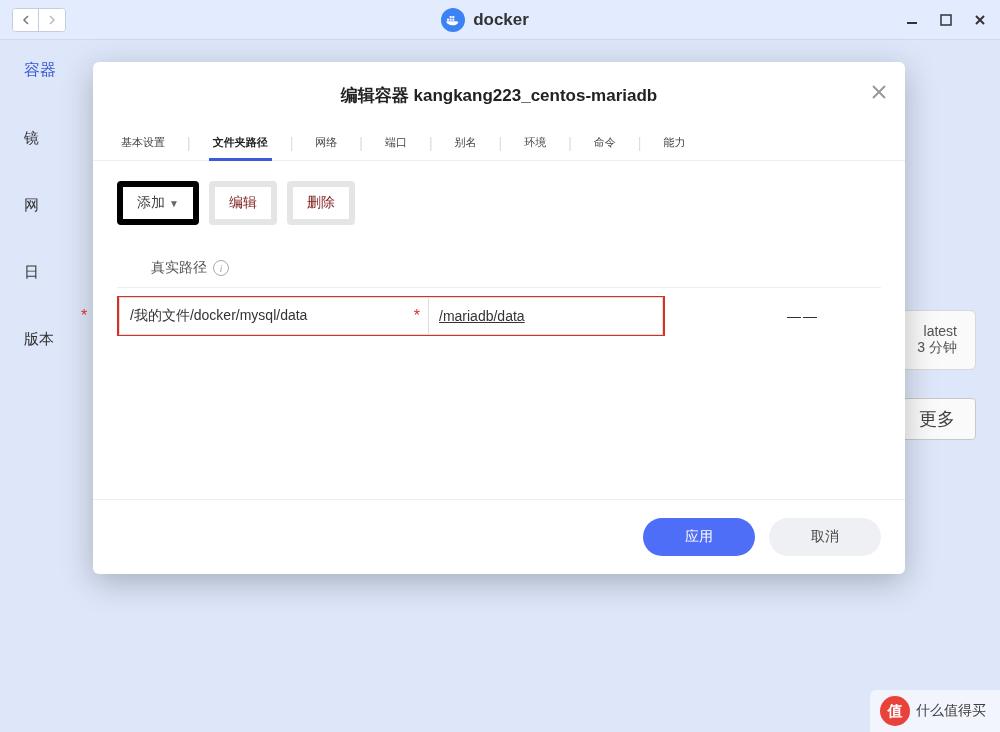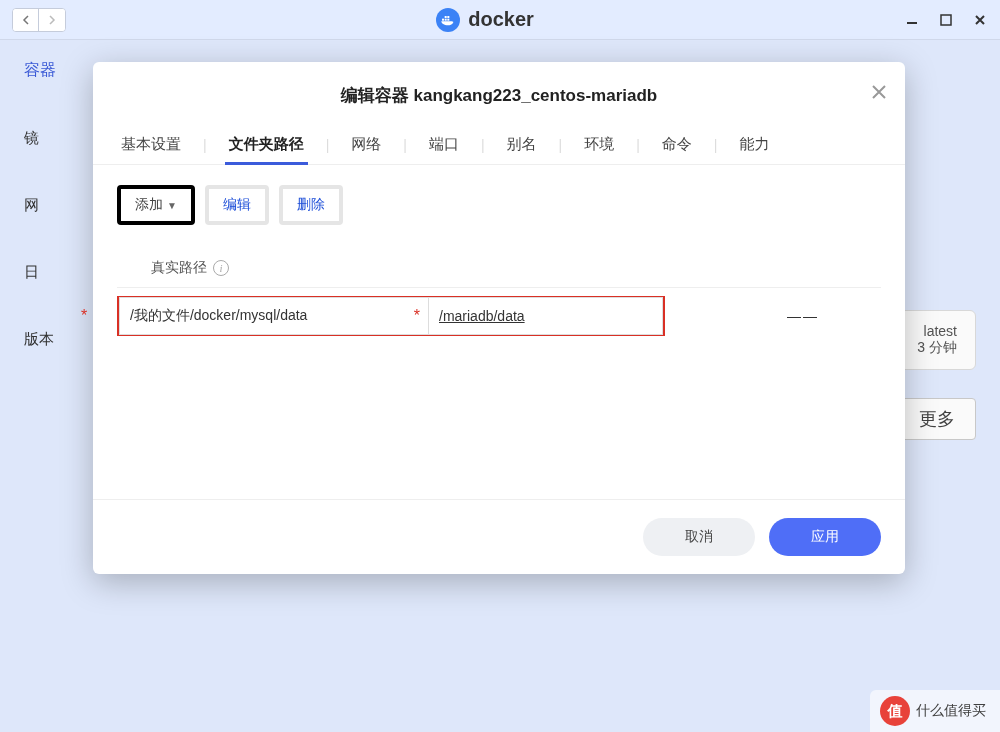--- a/index.html
+++ b/index.html
@@ -5,46 +5,46 @@
     * { box-sizing: border-box; margin: 0; padding: 0; font-family: -apple-system, "Microsoft YaHei", "PingFang SC", sans-serif; }
     body { width: 1000px; height: 732px; background: #e3ecff; overflow: hidden; position: relative; }
     
     .titlebar { height: 40px; display: flex; align-items: center; padding: 0 12px; background: #e3ecff; border-bottom: 1px solid #d0d8ea; }
     .nav-btns { display: flex; gap: 0; border: 1px solid #c5ccdb; border-radius: 4px; overflow: hidden; background: #fff; }
     .nav-btn { width: 26px; height: 22px; display: flex; align-items: center; justify-content: center; background: #fff; cursor: pointer; color: #888; font-size: 13px; }
     .nav-btn:first-child { border-right: 1px solid #c5ccdb; }
     .title-center { flex: 1; display: flex; align-items: center; justify-content: center; gap: 8px; }
     .doc-icon { width: 24px; height: 24px; background: #3b82f6; border-radius: 50%; display: flex; align-items: center; justify-content: center; }
     .doc-icon svg { width: 16px; height: 12px; }
-    .app-title { font-weight: 600; font-size: 20px; color: #333; }
+    .app-title { font-weight: 600; font-size: 17px; color: #333; }
     .win-ctrls { display: flex; gap: 18px; align-items: center; }
     .win-ctrl { width: 16px; height: 16px; display: flex; align-items: center; justify-content: center; cursor: pointer; color: #444; }
     
     .bgcontent { padding: 20px 24px; position: relative; height: 690px; }
     .side-label { font-size: 16px; color: #3b5bdb; margin-bottom: 48px; }
     .side-txt { font-size: 15px; color: #333; margin-bottom: 48px; }
     .peek-tag { position: absolute; right: 24px; top: 270px; background: #fff; border: 1px solid #ddd; border-radius: 6px; padding: 12px 18px; font-size: 14px; color: #555; text-align: right; }
     .peek-btn { position: absolute; right: 24px; top: 358px; background: #fff; border: 1px solid #ccc; border-radius: 4px; padding: 8px 20px; font-size: 18px; color: #444; }
     
     .modal-backdrop { position: absolute; inset: 0; top: 40px; background: rgba(0,0,0,0.02); }
     .modal { position: absolute; left: 93px; top: 62px; width: 812px; height: 512px; background: #fff; border-radius: 6px; box-shadow: 0 8px 32px rgba(0,0,0,0.25); display: flex; flex-direction: column; }
     .modal-head { padding: 22px 24px 18px; position: relative; text-align: center; }
     .modal-title { font-size: 17px; font-weight: 600; color: #222; }
     .modal-close { position: absolute; right: 18px; top: 22px; cursor: pointer; color: #999; font-size: 18px; }
     
     .tabs { display: flex; padding: 0 24px; border-bottom: 1px solid #eee; gap: 0; align-items: center; }
-    .tab { padding: 10px 4px; font-size: 15px; color: #444; cursor: pointer; position: relative; }
+    .tab { padding: 10px 4px; font-size: 11px; color: #444; cursor: pointer; position: relative; }
     .tab.active { color: #222; font-weight: 600; }
     .tab.active::after { content: ''; position: absolute; left: 0; right: 0; bottom: -1px; height: 3px; background: #3b5bdb; }
     .tab-div { color: #ddd; margin: 0 18px; font-size: 14px; }
     
     .body { flex: 1; padding: 20px 24px 0; overflow: auto; }
     .toolbar { display: flex; gap: 10px; margin-bottom: 24px; }
-    .btn { padding: 7px 14px; border: 4px solid #000000; background: #fff; border-radius: 4px; font-size: 14px; color: #444; cursor: pointer; display: inline-flex; align-items: center; gap: 4px; }
-    .btn.disabled { color: #1d4ed8; border-color: #e5e5e5; cursor: default; }
+    .btn { padding: 7px 14px; border: 6px solid #000000; background: #fff; border-radius: 4px; font-size: 14px; color: #444; cursor: pointer; display: inline-flex; align-items: center; gap: 4px; }
+    .btn.disabled { color: #7f1d1d; border-color: #e5e5e5; cursor: default; }
     .caret { font-size: 10px; color: #666; }
     
     .table-head { display: flex; padding: 10px 6px; border-bottom: 1px solid #eee; font-size: 14px; color: #555; }
     .col1 { width: 300px; }
     .col2 { width: 260px; }
     .col3 { flex: 1; display: flex; align-items: center; gap: 6px; justify-content: flex-start; padding-left: 28px; }
     .info-ic { width: 16px; height: 16px; border: 1.5px solid #aaa; border-radius: 50%; display: inline-flex; align-items: center; justify-content: center; font-size: 11px; color: #aaa; font-style: italic; font-family: serif; }
     
     .data-row { display: flex; align-items: center; padding: 8px 0; }
     .rbox { border: 2px solid #d93025; display: flex; align-items: center; height: 40px; }
@@ -183,21 +183,21 @@
         </div>
         <div class="cell-in c2">
           <span>/mariadb/data</span>
         </div>
       </div>
       <div class="dash">——</div>
     </div>
   </div>
 
   <div class="footer">
+    <button class="fbtn apply">应用</button>
     <button class="fbtn cancel">取消</button>
-    <button class="fbtn apply">应用</button>
   </div>
 </div>
 
 <div class="watermark">
   <div class="wm-ic">值</div>
   <div class="wm-txt">什么值得买</div>
 </div>
 
 </body></html>

